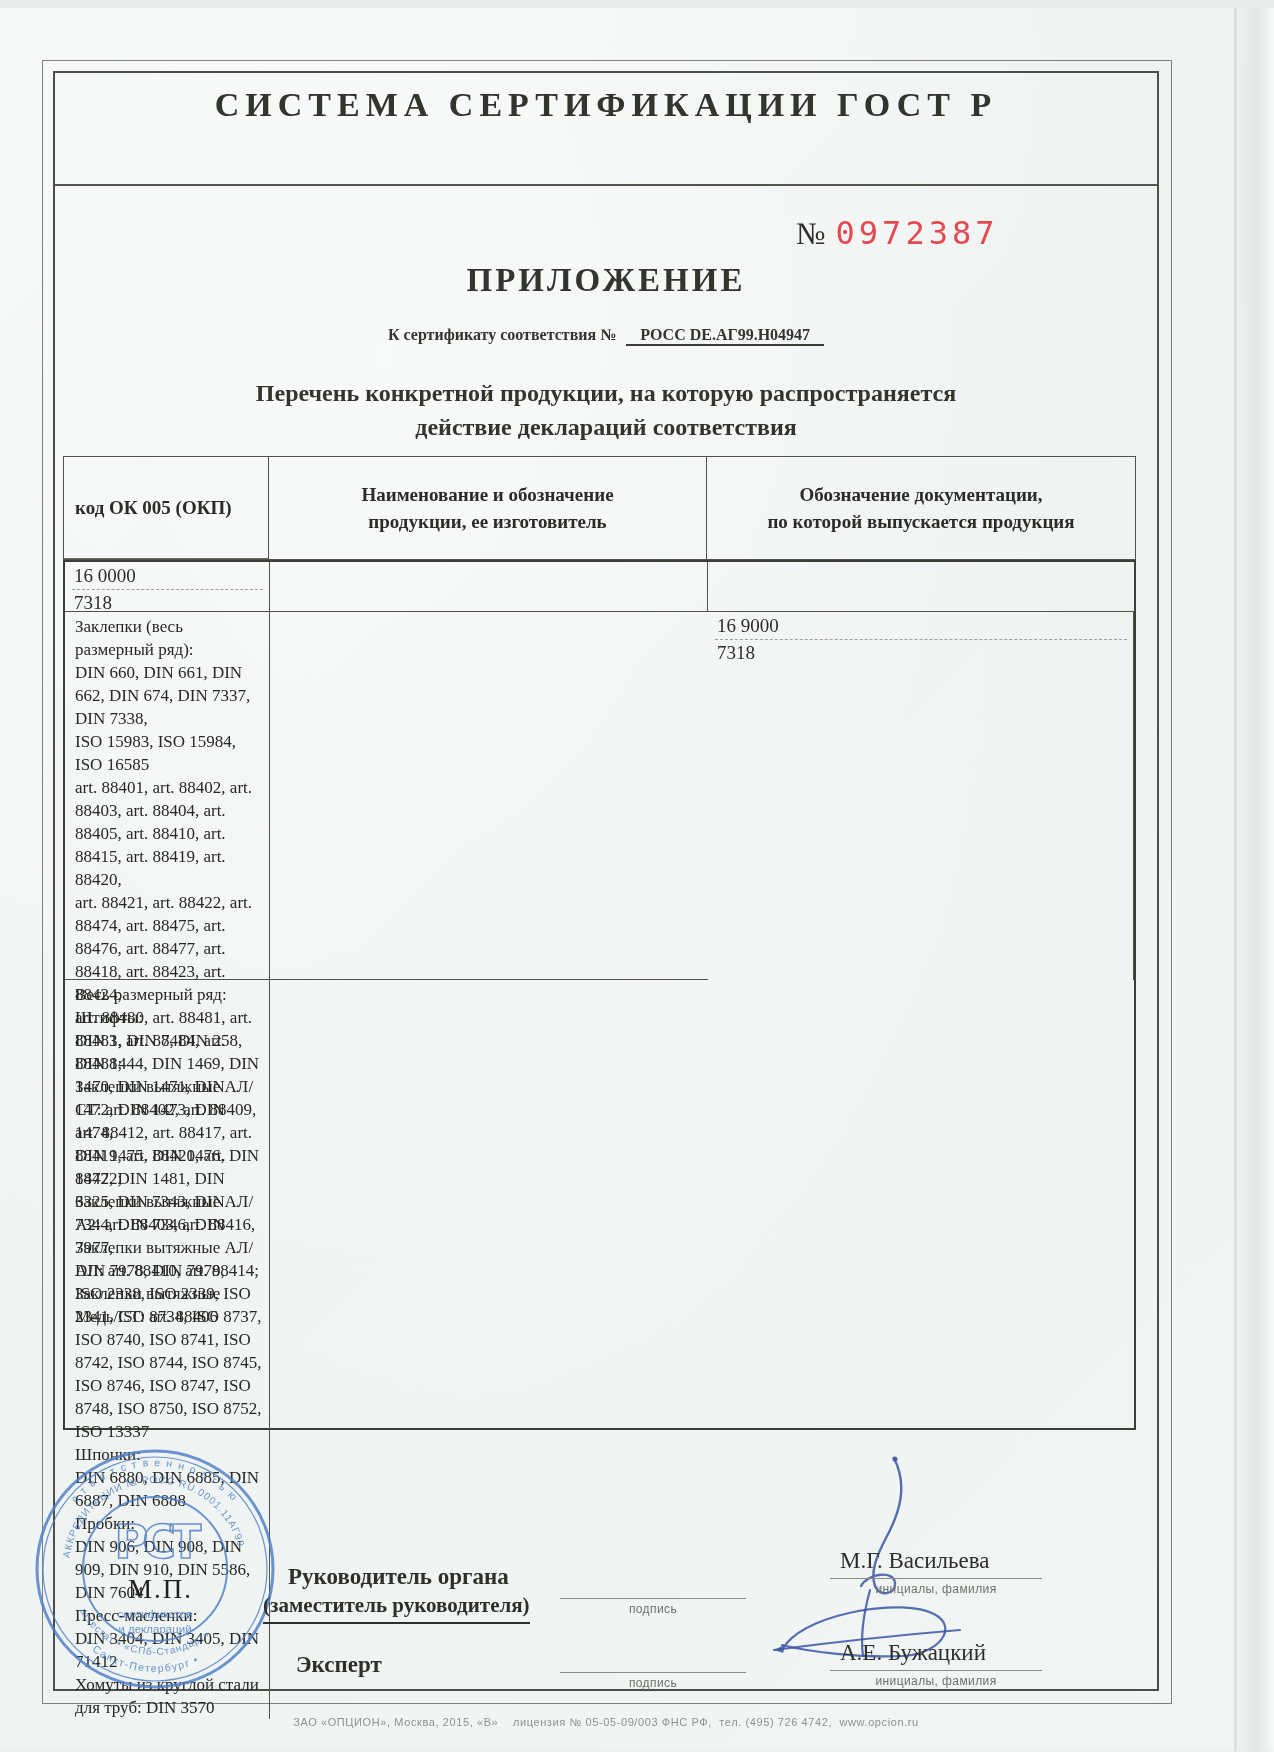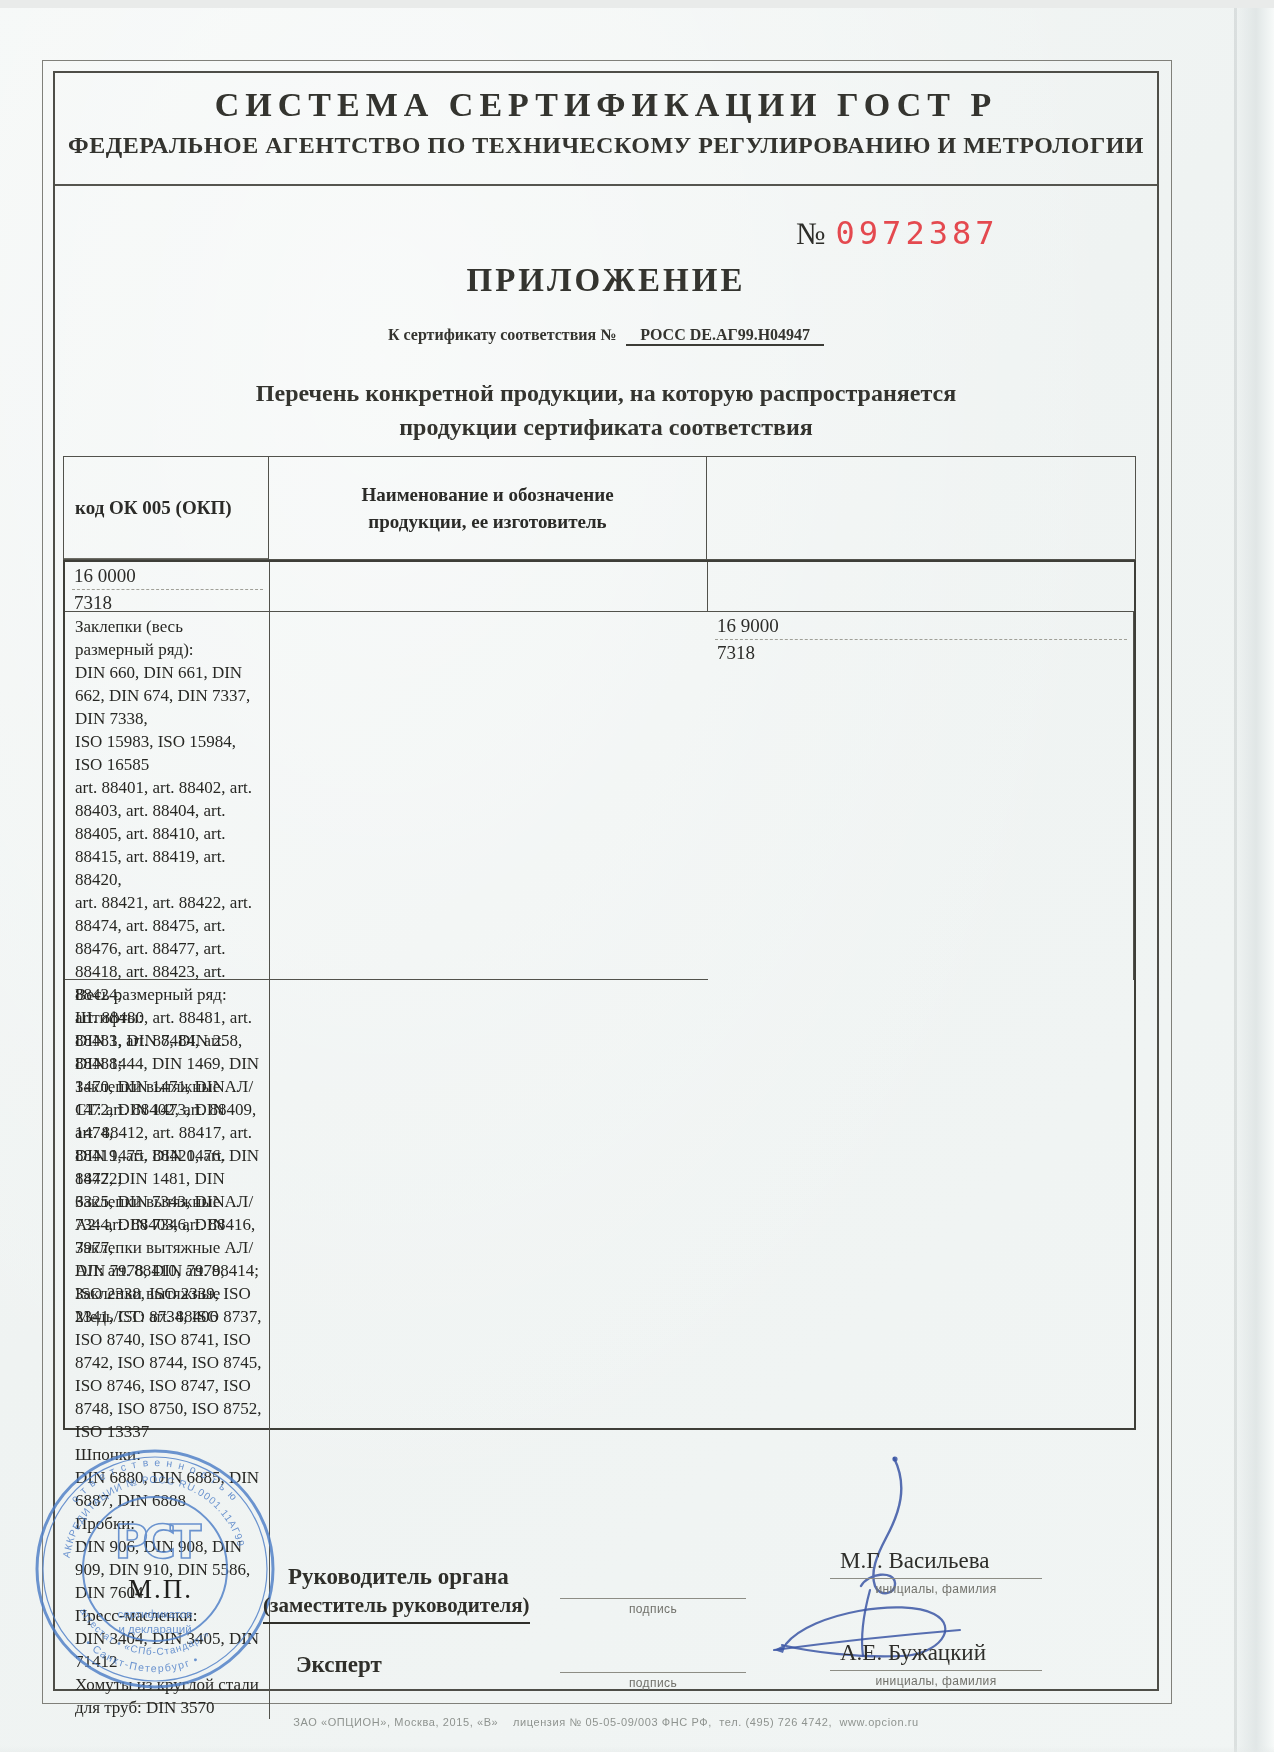--- a/index.html
+++ b/index.html
@@ -92,43 +92,44 @@
 </style>
 </head>
 <body>
 
 <div class="page">
 
   <div class="frame-outer"></div>
   <div class="frame-inner"></div>
 
   <div class="centered sys-title">СИСТЕМА СЕРТИФИКАЦИИ ГОСТ Р</div>
-  <div class="centered agency">ФЕДЕРАЛЬНОЕ АГЕНТСТВО ПО ТЕХНИЧЕСКОМУ РЕГУЛИРОВАНИЮ И МЕТРОЛОГИИ</div>
   <div class="hdr-divider"></div>
 
   <div class="docnum">
     <span class="no">№</span>
     <span class="digits">0972387</span>
   </div>
 
   <div class="centered doc-title">ПРИЛОЖЕНИЕ</div>
 
   <div class="centered cert-line">
     <span>К сертификату соответствия №</span><span class="cert-val">РОСС DE.АГ99.Н04947</span>
   </div>
 
   <div class="centered purpose1">Перечень конкретной продукции, на которую распространяется</div>
-  <div class="centered purpose2">продукции сертификата соответствия</div>
+  <div class="centered purpose2">действие деклараций соответствия</div>
 
   <div class="thead">
     <div class="c c1">
       <div class="half top">код ОК 005 (ОКП)</div>
     </div>
     <div class="c c2">Наименование и обозначение
 продукции, ее изготовитель</div>
+    <div class="c c3">Обозначение документации,
+по которой выпускается продукция</div>
   </div>
 
   <div class="tbody">
     <div class="cell code-cell">
       <div class="code-top">16 0000</div>
       <div class="code-bot">7318</div>
     </div>
     <div class="cell prod-cell"></div>
     <div class="cell prod-cell last-col"></div>
 

